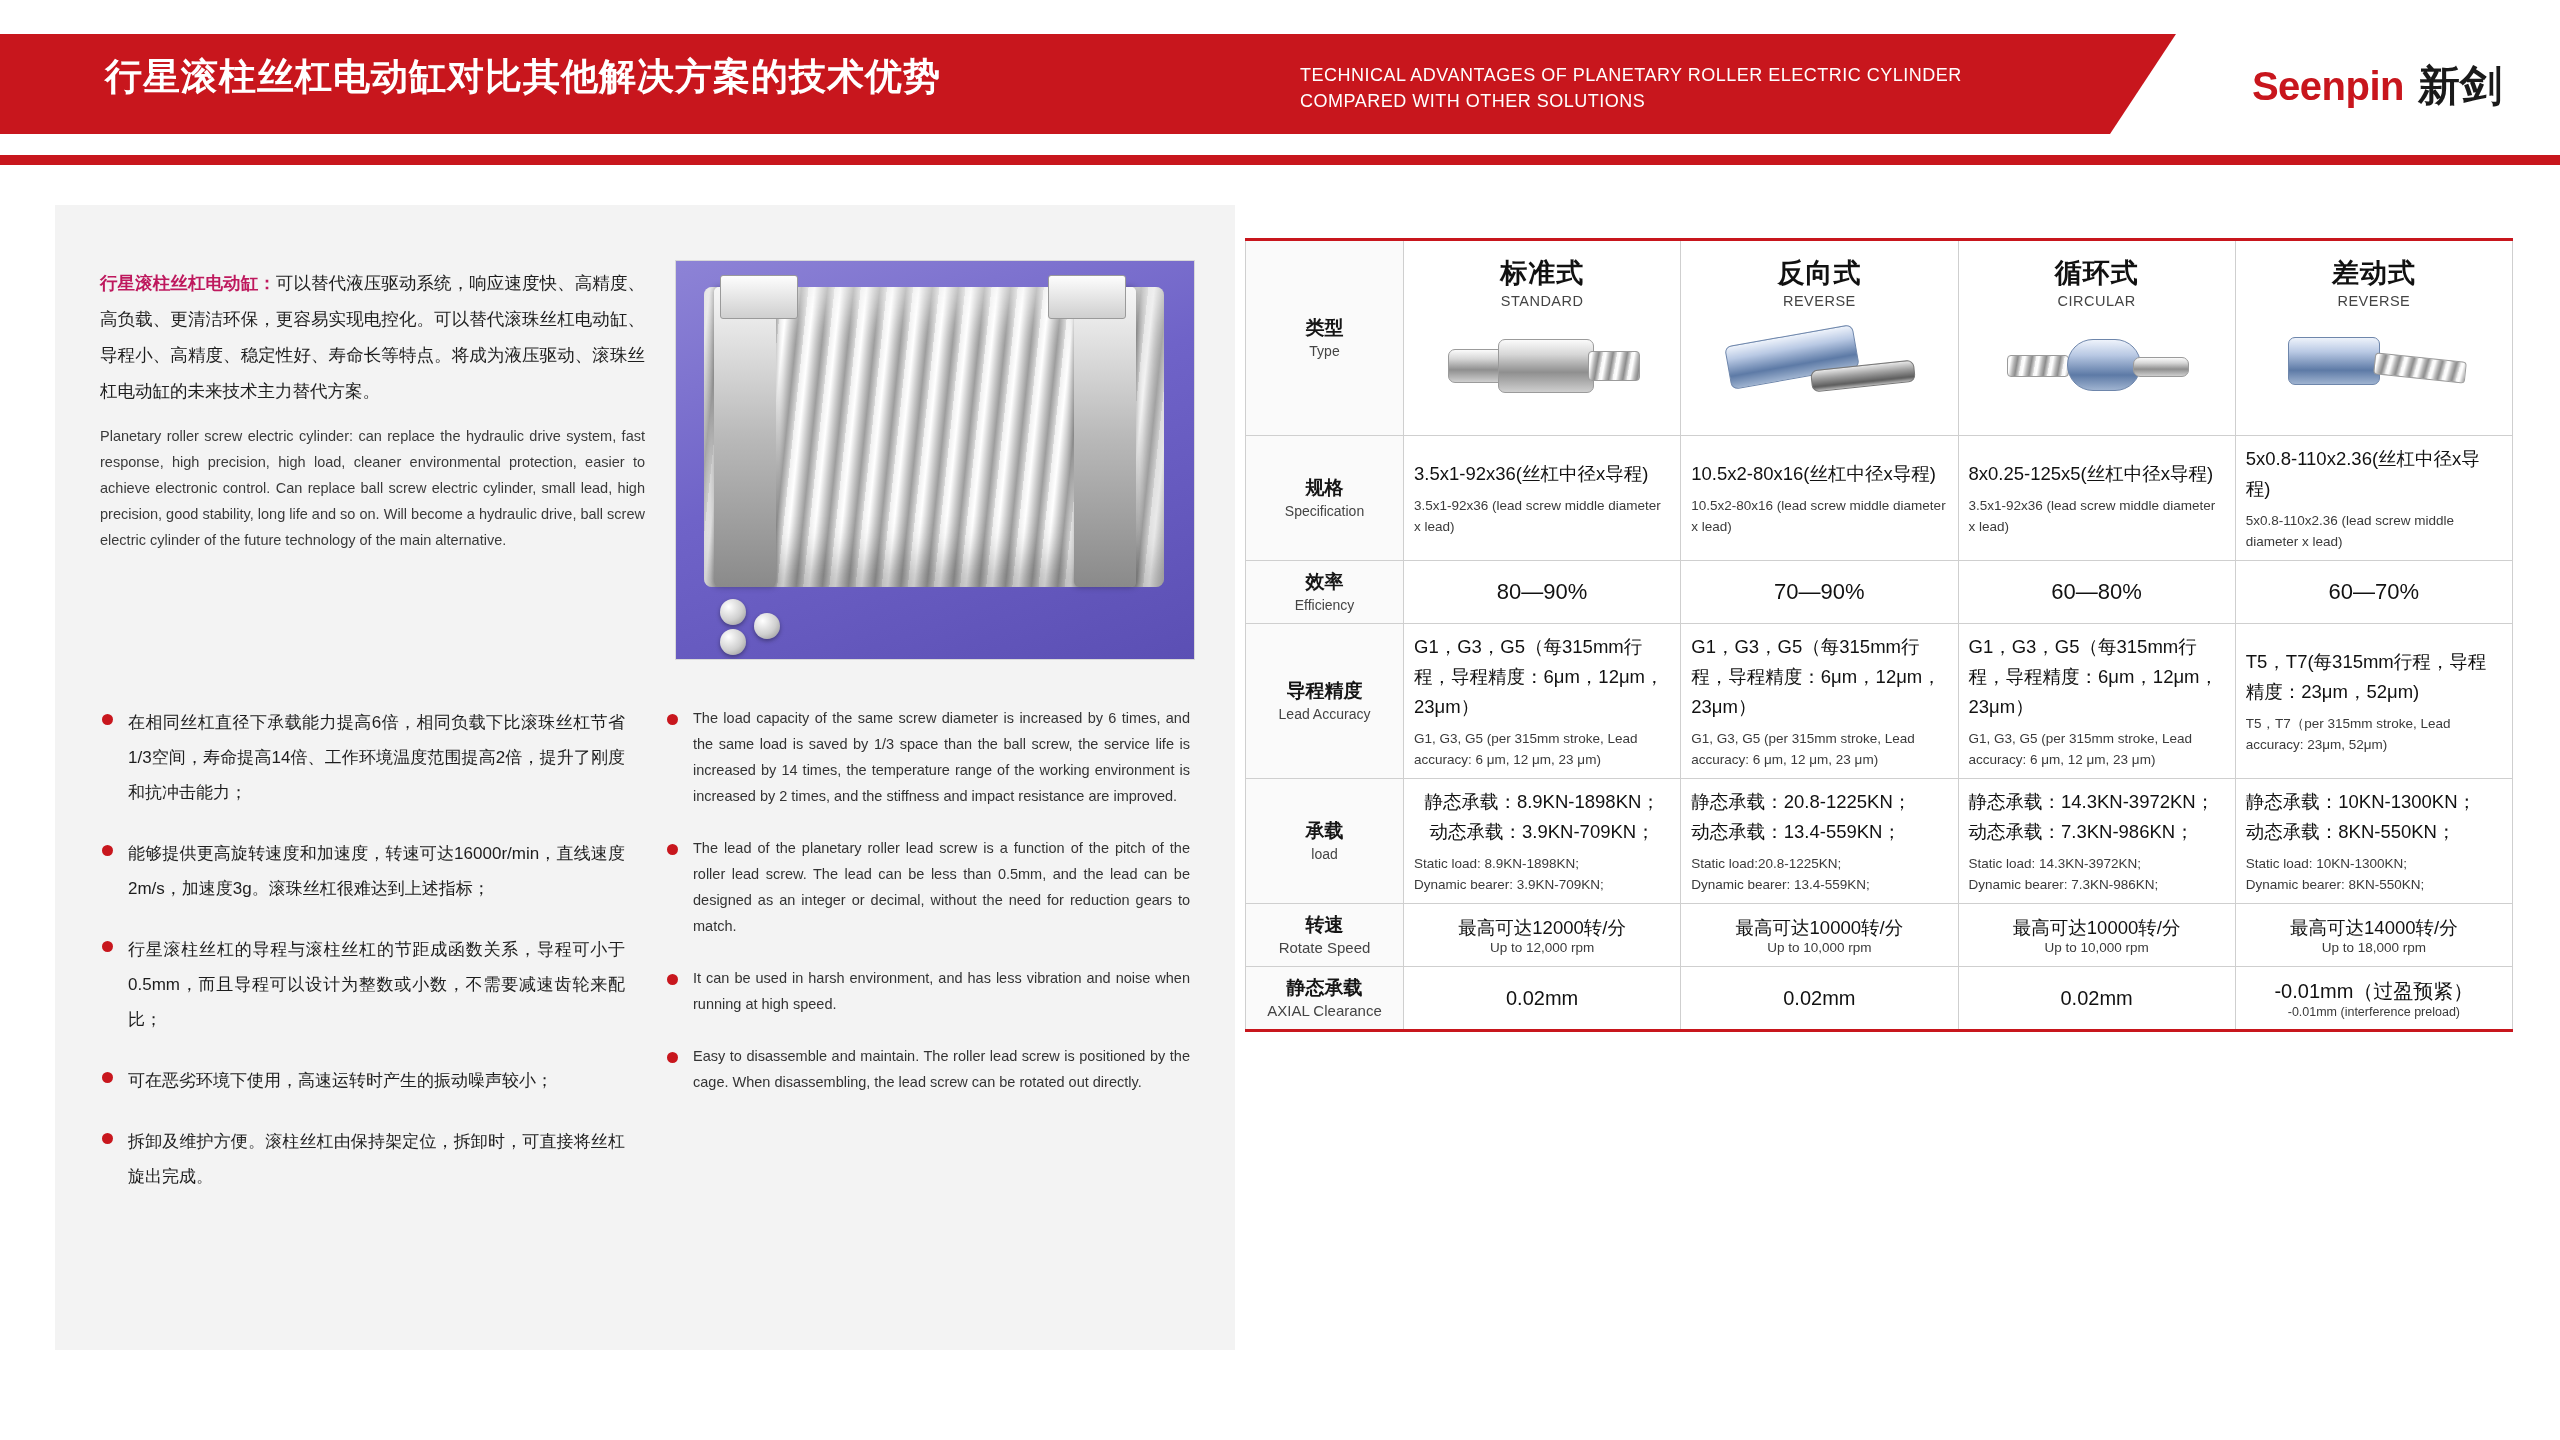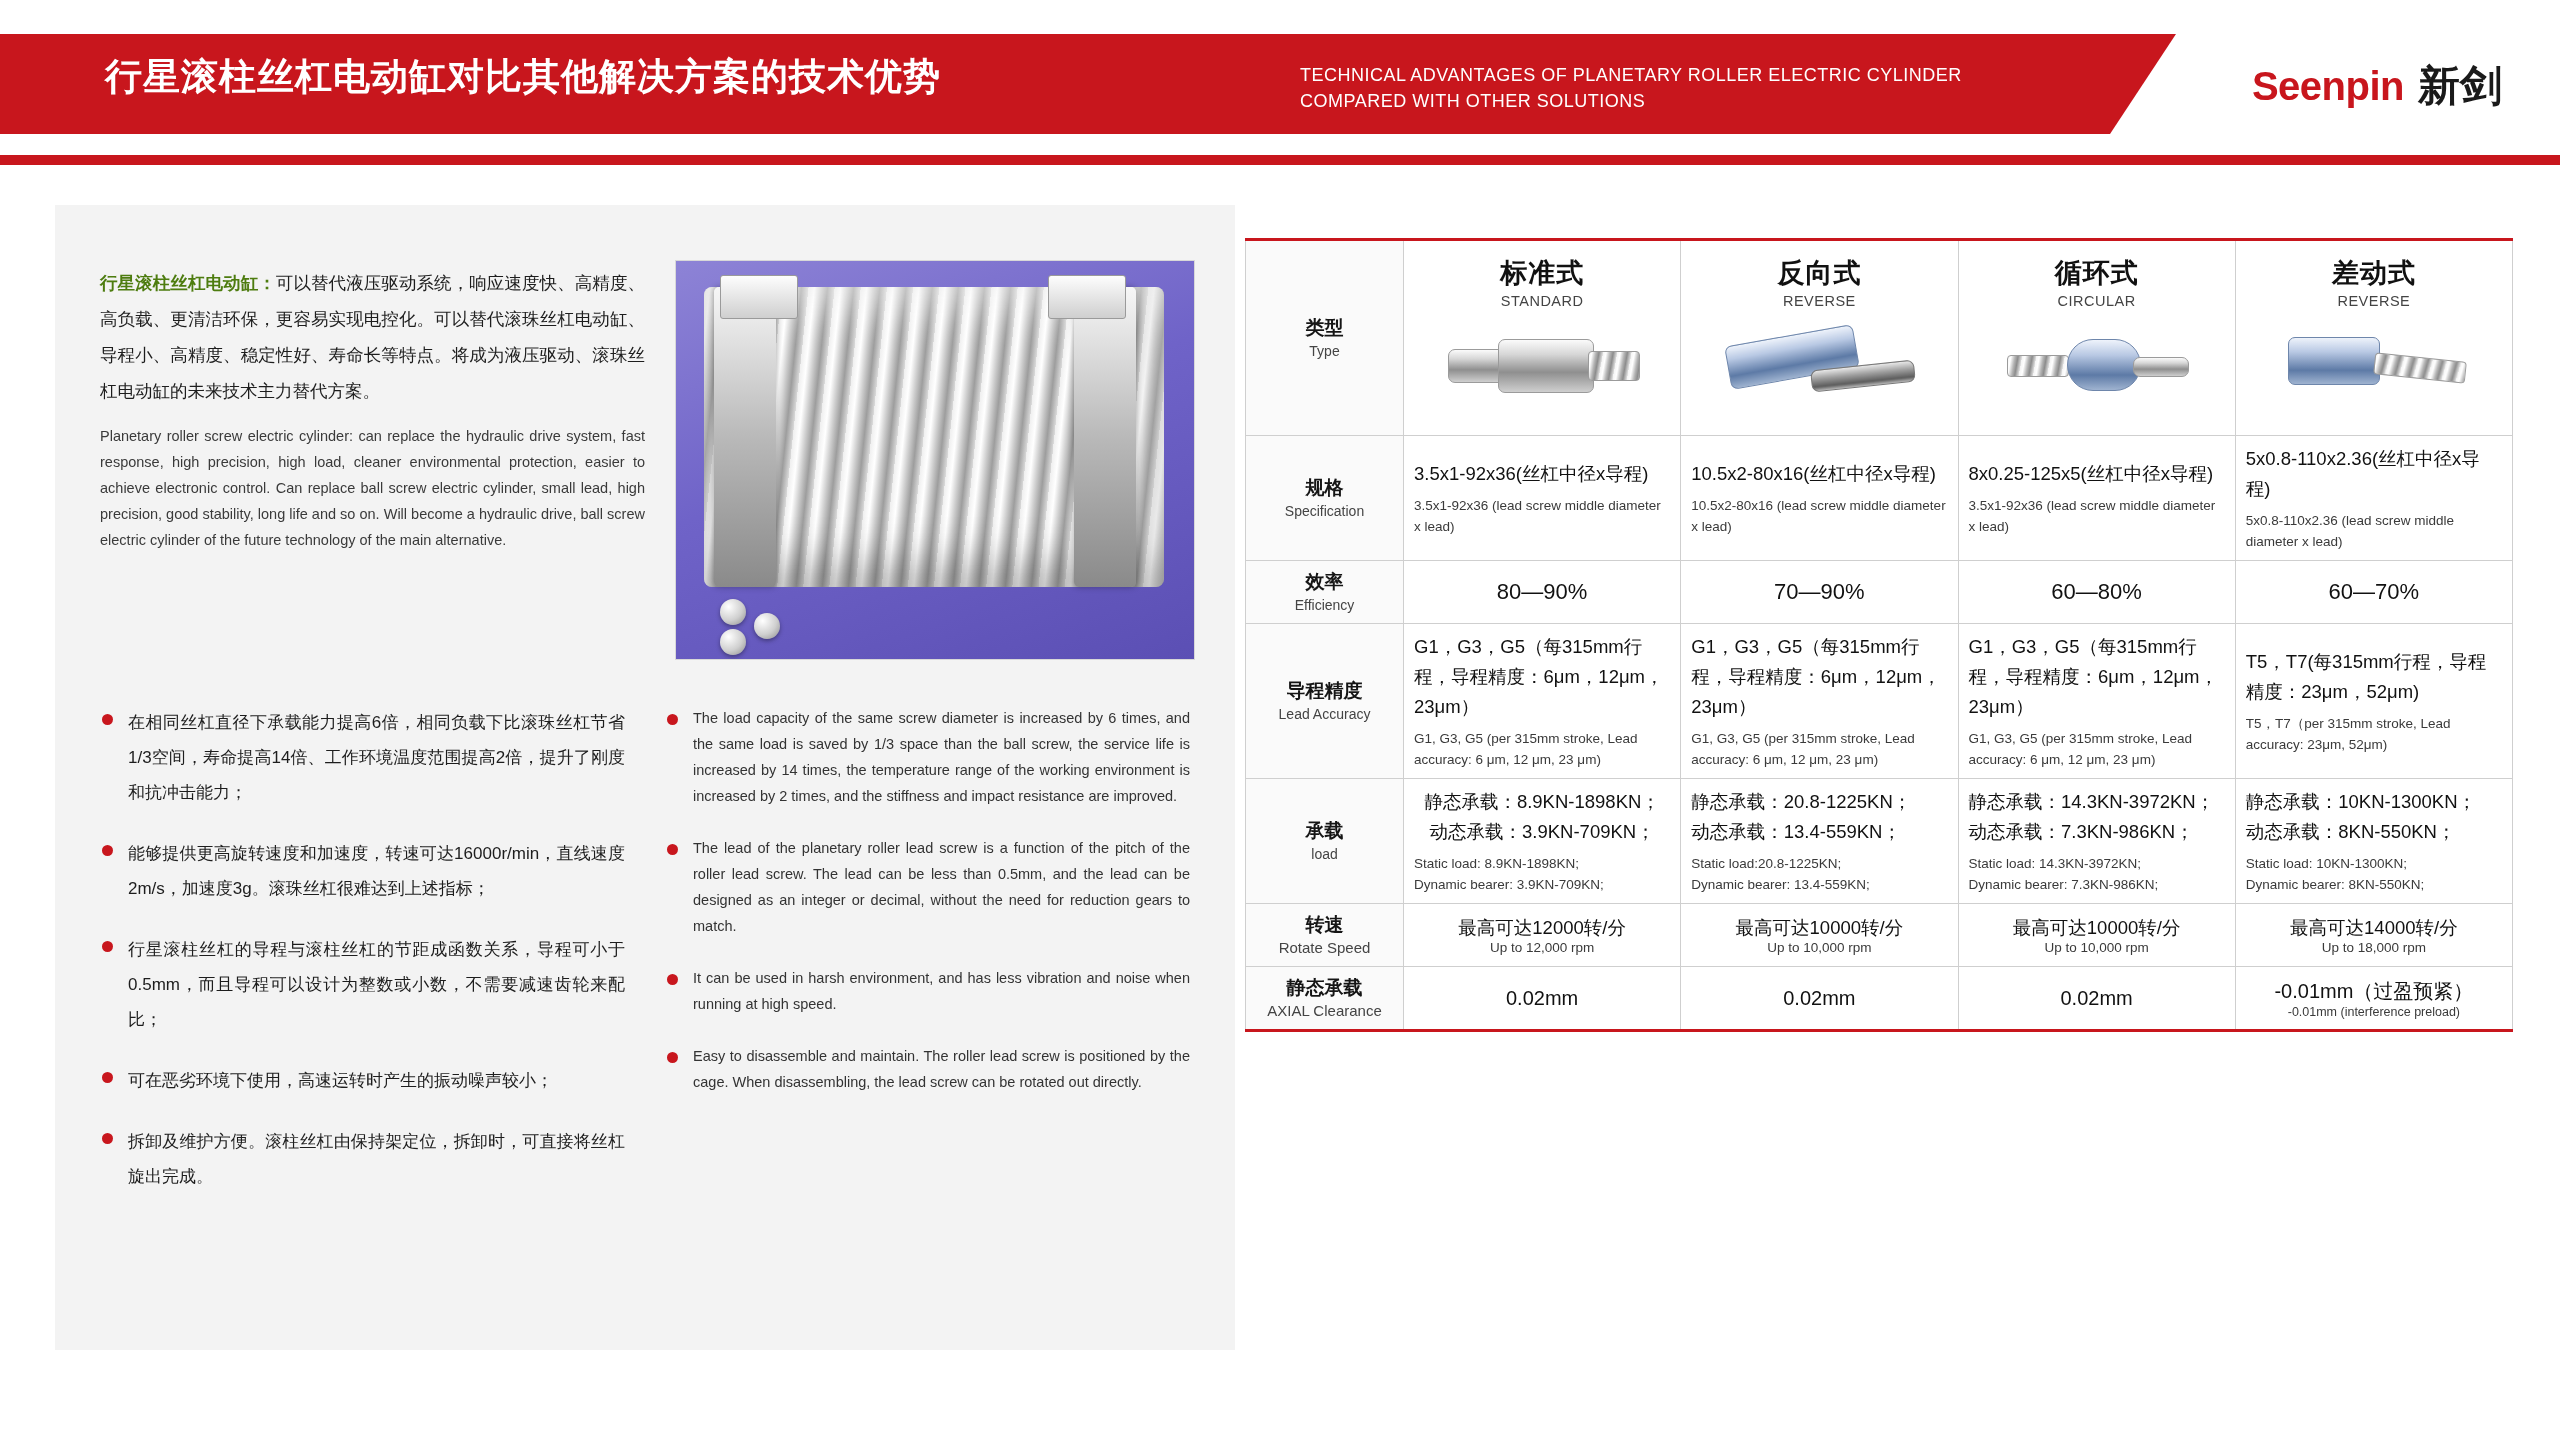--- a/index.html
+++ b/index.html
@@ -93,21 +93,21 @@
     top: 60px; left: 45px;
     width: 545px;
   }
   .intro-cn {
     font-size: 17.5px;
     line-height: 36px;
     color: #1d1d1d;
     text-align: justify;
   }
   .intro-cn .lead {
-    color: #4d7c0f;
+    color: #be185d;
     font-weight: bold;
   }
   .intro-en {
     margin-top: 14px;
     font-size: 14.5px;
     line-height: 26px;
     color: #3a3a3a;
     text-align: justify;
   }
 

